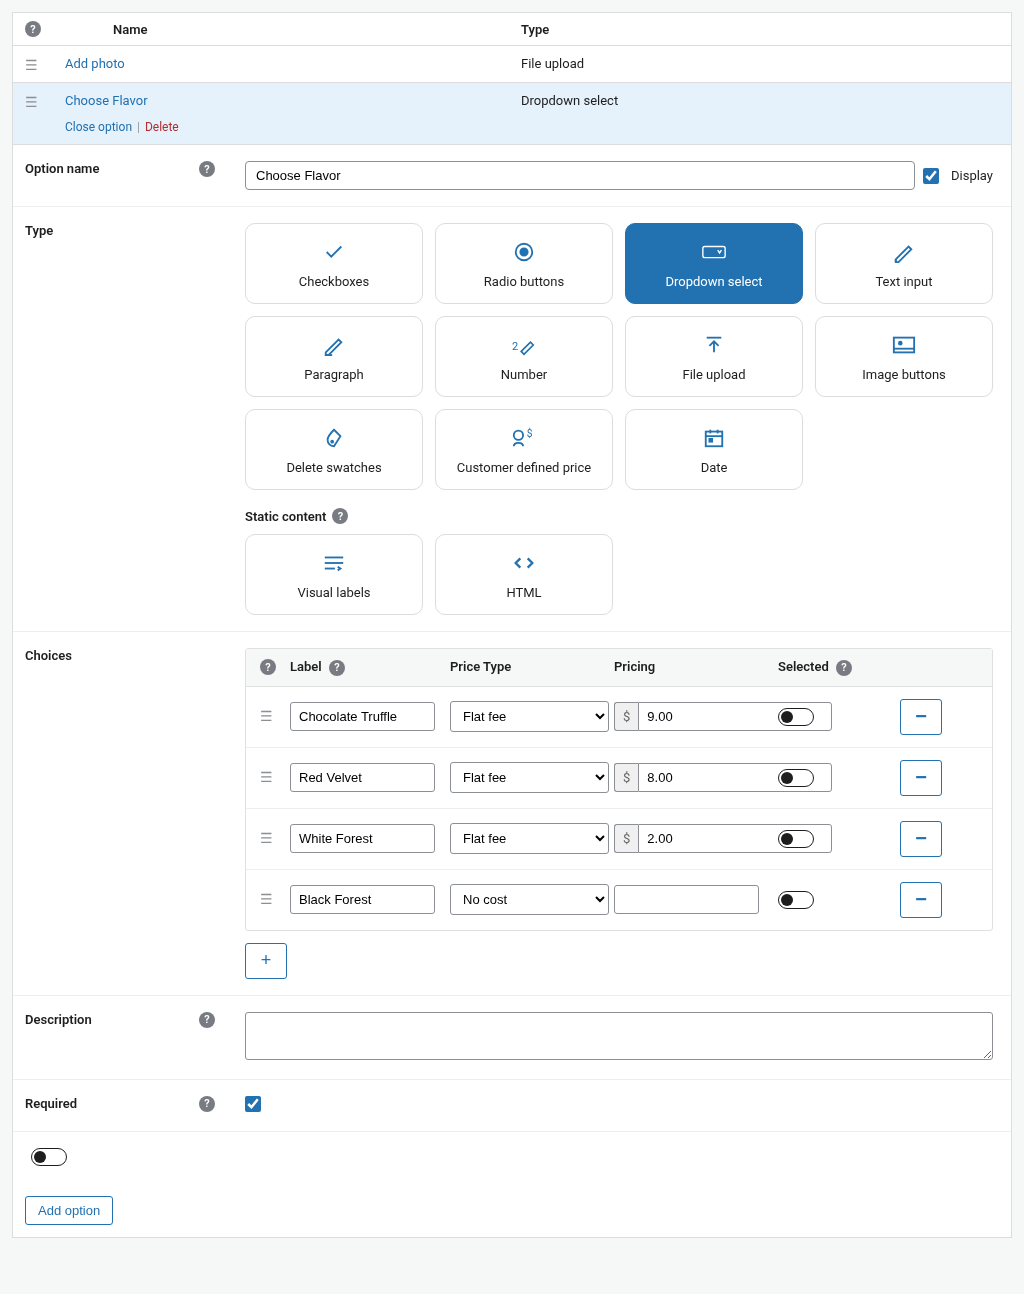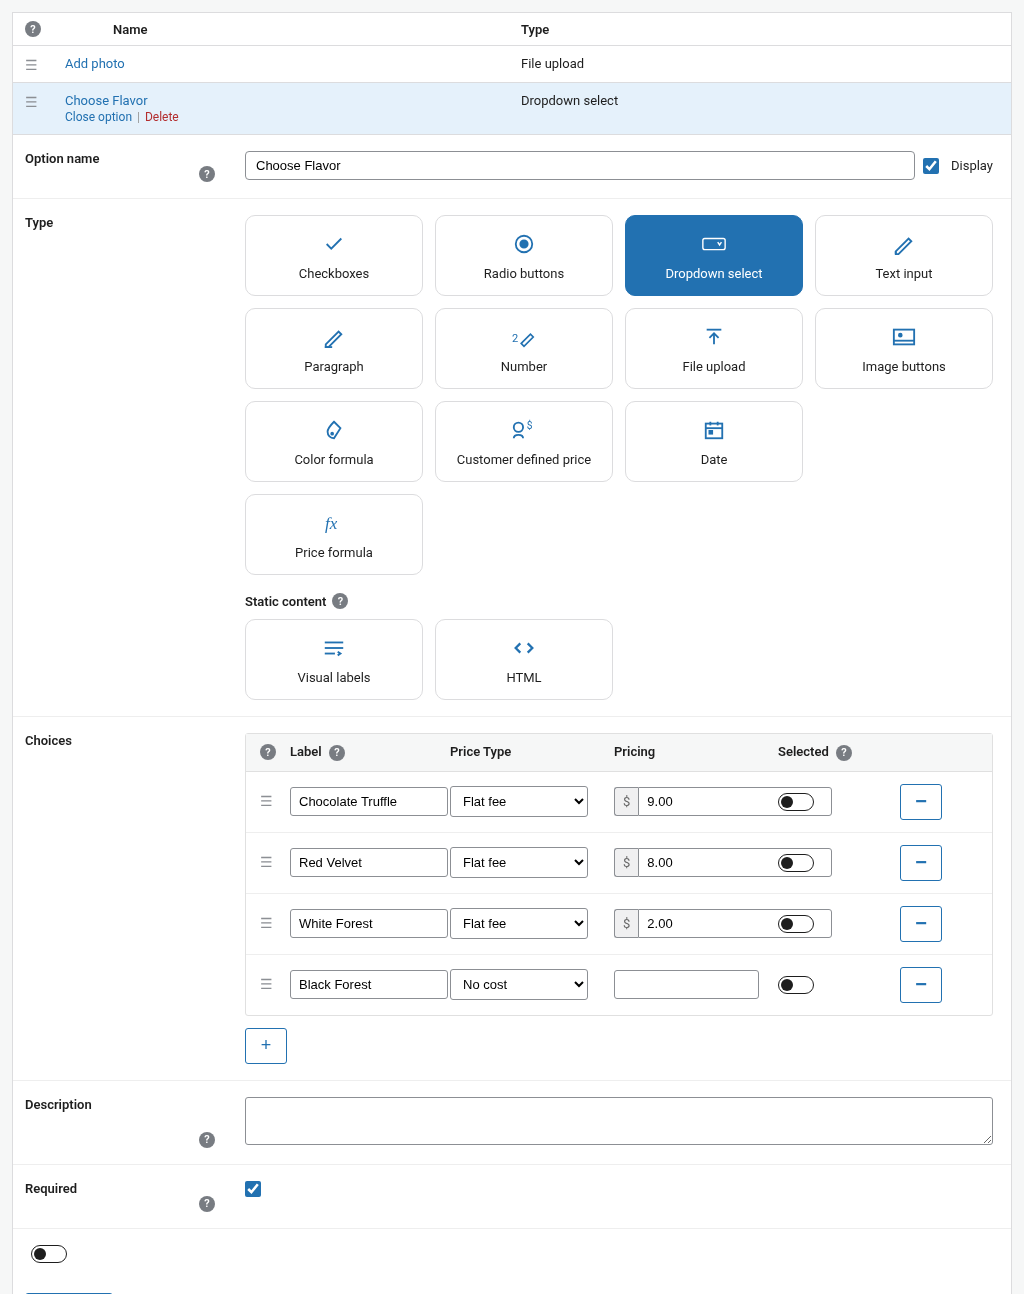--- a/index.html
+++ b/index.html
@@ -9,25 +9,25 @@
 .header-row .col1 { width: 40px; display:flex; align-items:center; }
 .header-row .col2 { flex: 0 0 456px; font-weight: 600; padding-left: 48px; }
 .header-row .col3 { flex: 1; font-weight: 600; }
 .option-row { display: flex; padding: 10px 12px; border-bottom: 1px solid #dcdcde; align-items: flex-start; }
 .option-row .col1 { width: 40px; display:flex; align-items:center; padding-top:2px;}
 .option-row .col2 { flex: 0 0 456px; }
 .option-row .col3 { flex: 1; }
 .option-row.selected { background: #e5f1fb; }
 .drag-icon { color: #8c8f94; cursor: grab; font-size: 14px; line-height:1;}
 .link { color: #2271b1; cursor: pointer; }
-.sub-actions { font-size: 12px; margin-top: 2px; }
+.sub-actions { font-size: 12px; margin-top: 12px; }
 .sub-actions .delete { color: #b32d2e; }
 .sub-actions .sep { color: #999; margin: 0 2px; }
 .form-section { display: flex; border-bottom: 1px solid #eee; }
-.form-label-col { width: 214px; padding: 16px 12px; background: #fff; font-weight: 600; color: #1e1e1e; display:flex; align-items:flex-start; justify-content:space-between;flex-direction:column; }
+.form-label-col { width: 214px; padding: 16px 12px; background: #fff; font-weight: 600; color: #1e1e1e; display:flex; align-items:flex-start; justify-content:space-between; }
 .form-label-col .help { margin-left: auto; }
 .form-content-col { flex: 1; padding: 16px 18px; background: #fff; }
 .text-input { width: 100%; padding: 6px 10px; border: 1px solid #8c8f94; border-radius: 4px; font-size: 13px; }
 .name-row { display: flex; align-items: center; gap: 8px; }
 .name-row .text-input { flex: 1; }
 .display-check { display: flex; align-items: flex-start; gap: 12px; font-size: 13px; }
 .types-grid { display: grid; grid-template-columns: repeat(4,1fr); gap: 12px; }
 .type-card { border: 1px solid #dcdcde; border-radius: 10px; padding: 14px 6px; text-align: center; cursor: pointer; background: #fff; }
 .type-card.selected { background: #2271b1; color: #fff; border-color:#2271b1;}
 .type-card .icon { height: 28px; display:flex; align-items:center; justify-content:center; margin-bottom: 8px; color: #2271b1; }
@@ -39,22 +39,22 @@
 .ch-drag { width: 30px; }
 .ch-label { flex: 0 0 160px; }
 .ch-price-type { flex: 0 0 164px; }
 .ch-pricing { flex: 0 0 164px; }
 .ch-selected { flex: 0 0 114px; }
 .ch-remove { width: 50px; display:flex; justify-content:flex-end;}
 .choices-head .ch-drag{display:flex;align-items:center;}
 .choice-row { display: flex; padding: 12px 14px; border-bottom: 1px solid #eee; align-items: center; gap:0;}
 .choice-row:last-child { border-bottom:none; }
 .choice-row .ch-drag { color: #8c8f94; cursor:grab; }
-.choice-input { width: 158px; padding: 6px 8px; border: 1px solid #8c8f94; border-radius: 3px; font-size: 13px; }
-.choice-select { width: 138px; padding: 6px 8px; border: 1px solid #8c8f94; border-radius: 3px; font-size: 13px; background:#fff;}
+.choice-input { width: 145px; padding: 6px 8px; border: 1px solid #8c8f94; border-radius: 3px; font-size: 13px; }
+.choice-select { width: 159px; padding: 6px 8px; border: 1px solid #8c8f94; border-radius: 3px; font-size: 13px; background:#fff;}
 .price-wrap { display:flex; width:145px; }
 .price-prefix { border:1px solid #8c8f94; border-right:none; border-radius:3px 0 0 3px; padding:6px 8px; background:#f0f0f1; color:#666;}
 .price-input { flex:1; border:1px solid #8c8f94; border-radius:0 3px 3px 0; padding:6px 8px; font-size:13px;}
 .toggle { width: 36px; height: 18px; border: 1px solid #1e1e1e; border-radius: 10px; position: relative; cursor:pointer; background:#fff;}
 .toggle .knob { width: 12px; height: 12px; background: #1e1e1e; border-radius: 50%; position:absolute; top:2px; left:2px;}
 .remove-btn { width: 42px; height: 36px; border: 1px solid #2271b1; border-radius: 3px; background: #fff; color: #2271b1; font-size: 20px; cursor:pointer; display:flex; align-items:center; justify-content:center; font-weight: 600;}
 .add-choice { width: 42px; height: 36px; border: 1px solid #2271b1; border-radius: 3px; background: #fff; color: #2271b1; font-size: 18px; cursor:pointer; margin-top:12px; display:flex; align-items:center; justify-content:center;}
 .desc-textarea { width: 100%; height: 48px; border: 1px solid #8c8f94; border-radius: 3px; padding:6px; resize: both; }
 .checkbox { width:16px; height:16px; accent-color:#2271b1;}
 .help { width:16px; height:16px; border-radius:50%; background:#787c82; color:#fff; font-size:11px; display:inline-flex; align-items:center; justify-content:center; cursor:help; font-weight:600;}
@@ -195,21 +195,21 @@
             </div>
             <div class="label">Image buttons</div>
           </div>
           <div class="type-card">
             <div class="icon">
               <svg width="22" height="22" viewBox="0 0 24 24" fill="none" stroke="currentColor" stroke-width="2">
                 <path d="M12 3 L19 10 L12 21 C8 21 5 18 5 14 C5 10 12 3 12 3 Z"></path>
                 <circle cx="10" cy="16" r="1" fill="currentColor"></circle>
               </svg>
             </div>
-            <div class="label">Color formula</div>
+            <div class="label">Delete swatches</div>
           </div>
           <div class="type-card">
             <div class="icon">
               <svg width="26" height="22" viewBox="0 0 28 22" fill="none" stroke="currentColor" stroke-width="2">
                 <circle cx="8" cy="8" r="5"></circle>
                 <path d="M3 20 C3 15 13 15 13 20"></path>
                 <text x="17" y="10" font-size="11" fill="currentColor" stroke="none">$</text>
               </svg>
             </div>
             <div class="label">Customer defined price</div>
@@ -218,28 +218,20 @@
             <div class="icon">
               <svg width="22" height="22" viewBox="0 0 24 24" fill="none" stroke="currentColor" stroke-width="2">
                 <rect x="3" y="5" width="18" height="16"></rect>
                 <line x1="3" y1="10" x2="21" y2="10"></line>
                 <line x1="8" y1="3" x2="8" y2="7"></line>
                 <line x1="16" y1="3" x2="16" y2="7"></line>
                 <rect x="7" y="13" width="3" height="3" fill="currentColor"></rect>
               </svg>
             </div>
             <div class="label">Date</div>
-          </div>
-          <div class="type-card price-formula-card">
-            <div class="icon">
-              <svg width="24" height="22" viewBox="0 0 24 22">
-                <text x="3" y="17" font-size="17" font-style="italic" fill="currentColor" font-family="serif">fx</text>
-              </svg>
-            </div>
-            <div class="label">Price formula</div>
           </div>
         </div>
       <div class="static-heading">
         <span>Static content</span>
         <span class="help">?</span>
       </div>
       <div class="types-grid" id="static-grid" style="grid-template-columns:repeat(4,1fr);">
           <div class="type-card">
             <div class="icon">
               <svg width="24" height="22" viewBox="0 0 26 22" fill="none" stroke="currentColor" stroke-width="2">

